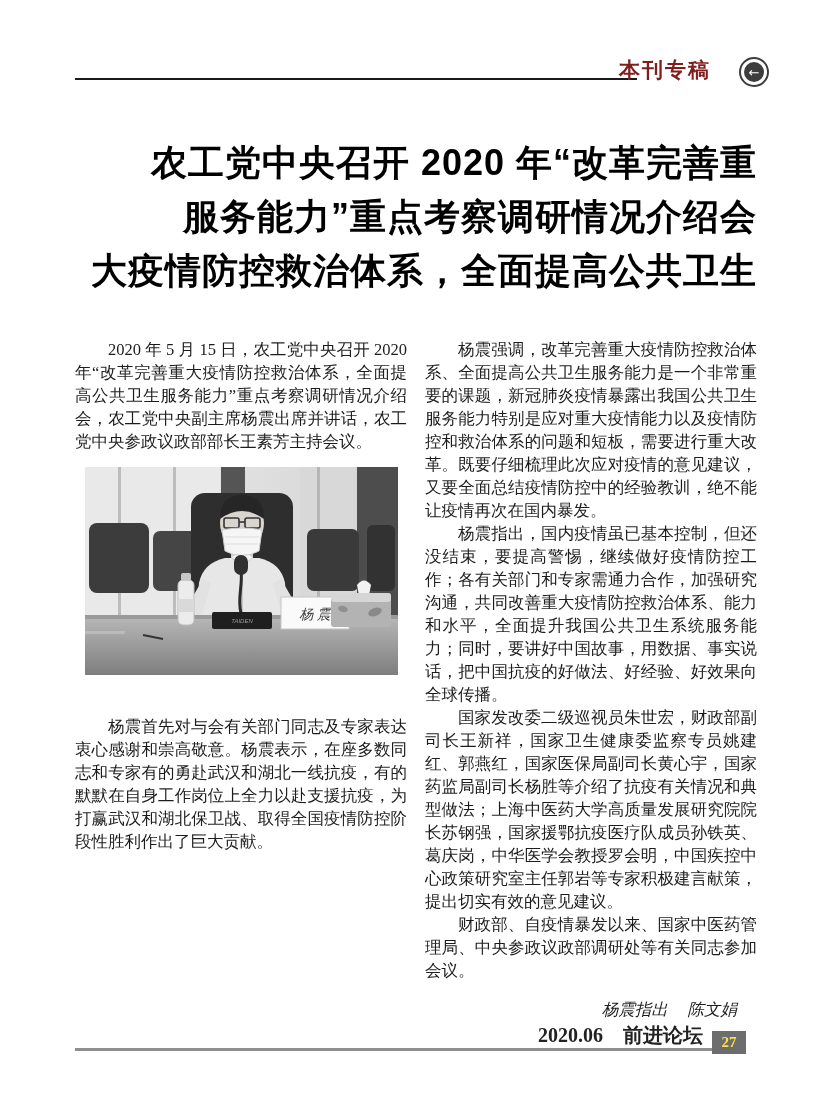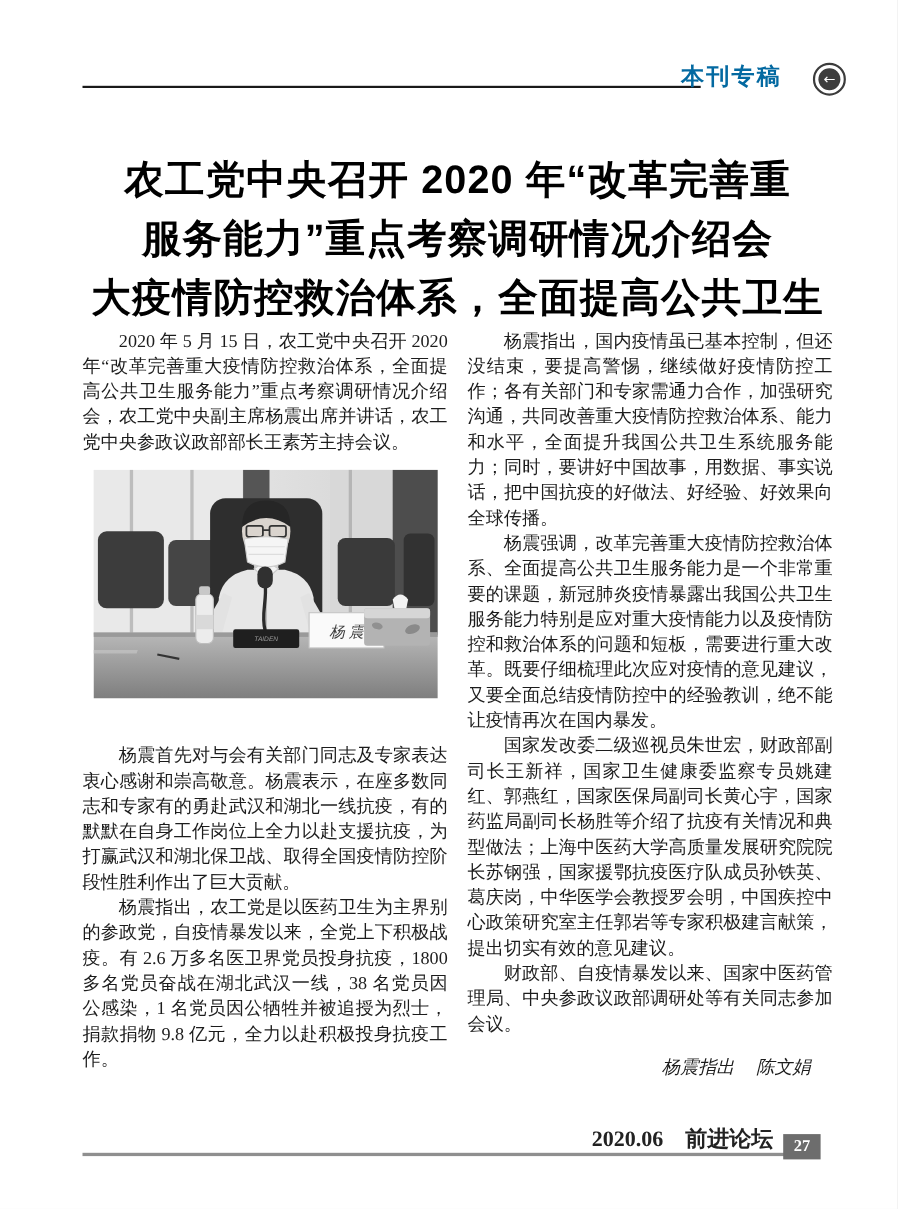--- a/index.html
+++ b/index.html
@@ -13,63 +13,63 @@
     overflow:hidden;
   }
   .content { position:absolute; left:75px; right:59px; top:0; }
 
   
   .topbar { position:relative; height:34px; margin-top:46px; }
   .topbar-rule { position:absolute; left:0; bottom:0; width:562px; height:2px; background:#1a1a1a; }
   .section-label {
     position:absolute; right:46px; bottom:0;
     font-family:"Liberation Sans","DejaVu Sans",sans-serif;
-    font-weight:700; font-size:21px; line-height:1; color:#0369a1;
+    font-weight:700; font-size:21px; line-height:1; color:#7f1d1d;
     letter-spacing:2px;
   }
   .logo-icon {
     position:absolute; right:-12px; bottom:-7px;
     width:30px; height:30px; border:2px solid #3c3c3c; border-radius:50%;
     background:#fff; display:flex; align-items:center; justify-content:center;
     box-sizing:border-box;
   }
   .logo-icon-inner {
     width:20px; height:20px; border-radius:50%; background:#3d3d3d;
     color:#fff; display:flex; align-items:center; justify-content:center;
     font-size:13px; line-height:1; font-family:"DejaVu Sans",sans-serif;
   }
 
   
-  .title-block { margin-top:56px; text-align:center; color:#000;
+  .title-block { margin-top:56px; text-align:right; color:#000;
     font-family:"Liberation Sans","DejaVu Sans",sans-serif; }
   .title-line { font-size:36px; font-weight:800; line-height:54px; letter-spacing:1px; }
 
   
-  .columns { display:flex; gap:18px; text-align:justify; }
+  .columns { display:flex; gap:18px; margin-top:40px; text-align:justify; }
   .col { width:332px; font-size:16.5px; line-height:23px; }
   .col p { margin:0; text-indent:2em; }
 
   
   .photo-wrap { width:313px; height:228px; margin:14px auto 20px auto;font-style:italic; }
   .photo-wrap svg { display:block; }
 
   
   .byline { margin-top:2px; font-style:italic; font-size:15.5px; line-height:23px; }
   .editor-line { margin-top:16px; text-align:right; padding-right:20px;
     font-style:italic; font-size:16.5px; }
   .editor-line .gap { display:inline-block; width:1.2em; }
 
   
   .footer { position:absolute; left:75px; right:59px; bottom:45px; height:26px; }
   .footer-line { position:absolute; left:0; right:44px; bottom:3px; height:3px; background:#8f8f8f; }
   .footer-text { position:absolute; right:54px; bottom:5px; font-weight:700; font-size:20px; color:#222; }
   .footer-text .gap { display:inline-block; width:1em; }
   .page-box {
     position:absolute; right:11px; bottom:0;
-    width:34px; height:23px; background:#6d6d6d; color:#ffffff;
+    width:34px; height:23px; background:#6d6d6d; color:#fde047;
     display:flex; align-items:center; justify-content:center;
     font-weight:700; font-size:15px; font-family:"Liberation Serif",serif;
   }
 </style>
 </head>
 <body>
 
 <div class="page">
   <div class="content">
 
@@ -170,26 +170,25 @@
               <path d="M272 118 q7 -9 14 0 l-2 10 l-10 0 Z" fill="#f2f2f2"></path>
               <rect x="246" y="126" width="60" height="34" rx="3" fill="#b3b3b3"></rect>
               <rect x="246" y="126" width="60" height="9" rx="3" fill="#d6d6d6"></rect>
               <ellipse cx="290" cy="145" rx="7" ry="4" fill="#8a8a8a" transform="rotate(-20 290 145)"></ellipse>
               <ellipse cx="258" cy="142" rx="5" ry="3" fill="#909090" transform="rotate(15 258 142)"></ellipse>
             </g>
           </svg>
         </div>
 
         <p>杨震首先对与会有关部门同志及专家表达衷心感谢和崇高敬意。杨震表示，在座多数同志和专家有的勇赴武汉和湖北一线抗疫，有的默默在自身工作岗位上全力以赴支援抗疫，为打赢武汉和湖北保卫战、取得全国疫情防控阶段性胜利作出了巨大贡献。</p>
-        <p>杨震指出，农工党是以医药卫生为主界别的参政党，自疫情暴发以来，全党上下积极战疫。有 2.6 万多名医卫界党员投身抗疫，1800 多名党员奋战在湖北武汉一线，38 名党员因公感染，1 名党员因公牺牲并被追授为烈士，捐款捐物 9.8 亿元，全力以赴积极投身抗疫工作。</p>
       </div>
 
       <div class="col">
+        <p>杨震强调，改革完善重大疫情防控救治体系、全面提高公共卫生服务能力是一个非常重要的课题，新冠肺炎疫情暴露出我国公共卫生服务能力特别是应对重大疫情能力以及疫情防控和救治体系的问题和短板，需要进行重大改革。既要仔细梳理此次应对疫情的意见建议，又要全面总结疫情防控中的经验教训，绝不能让疫情再次在国内暴发。</p>
         <p>杨震指出，国内疫情虽已基本控制，但还没结束，要提高警惕，继续做好疫情防控工作；各有关部门和专家需通力合作，加强研究沟通，共同改善重大疫情防控救治体系、能力和水平，全面提升我国公共卫生系统服务能力；同时，要讲好中国故事，用数据、事实说话，把中国抗疫的好做法、好经验、好效果向全球传播。</p>
-        <p>杨震强调，改革完善重大疫情防控救治体系、全面提高公共卫生服务能力是一个非常重要的课题，新冠肺炎疫情暴露出我国公共卫生服务能力特别是应对重大疫情能力以及疫情防控和救治体系的问题和短板，需要进行重大改革。既要仔细梳理此次应对疫情的意见建议，又要全面总结疫情防控中的经验教训，绝不能让疫情再次在国内暴发。</p>
         <p>国家发改委二级巡视员朱世宏，财政部副司长王新祥，国家卫生健康委监察专员姚建红、郭燕红，国家医保局副司长黄心宇，国家药监局副司长杨胜等介绍了抗疫有关情况和典型做法；上海中医药大学高质量发展研究院院长苏钢强，国家援鄂抗疫医疗队成员孙铁英、葛庆岗，中华医学会教授罗会明，中国疾控中心政策研究室主任郭岩等专家积极建言献策，提出切实有效的意见建议。</p>
         <p>财政部、自疫情暴发以来、国家中医药管理局、中央参政议政部调研处等有关同志参加会议。</p>
         <div class="editor-line">
           <span>杨震指出</span><span class="gap"></span><span>陈文娟</span>
         </div>
       </div>
 
     </div>
   </div>
 

